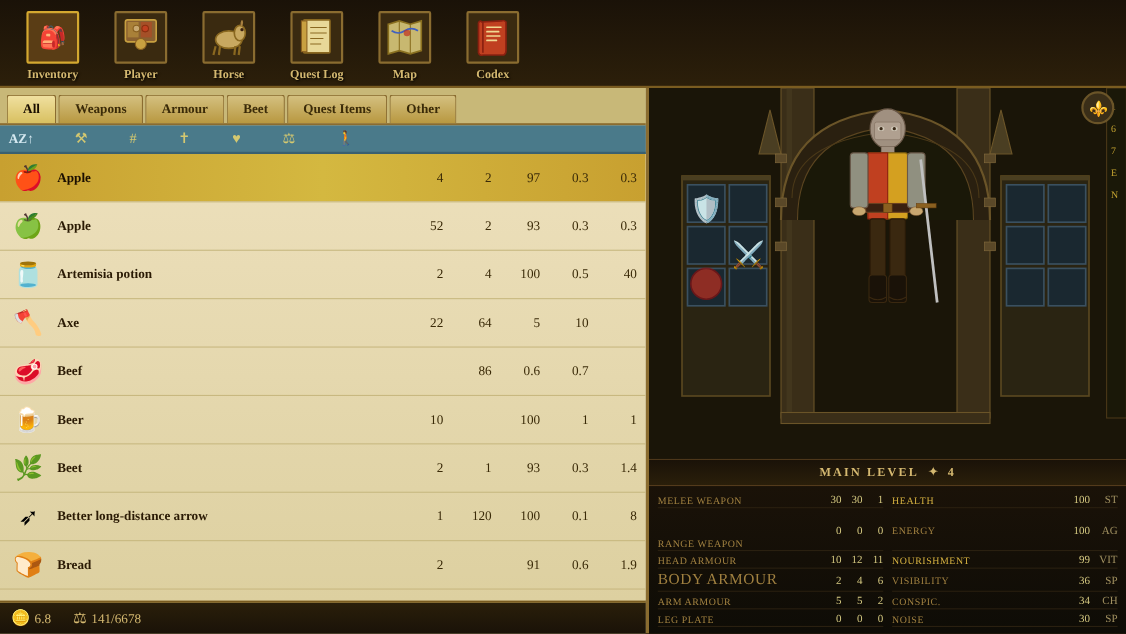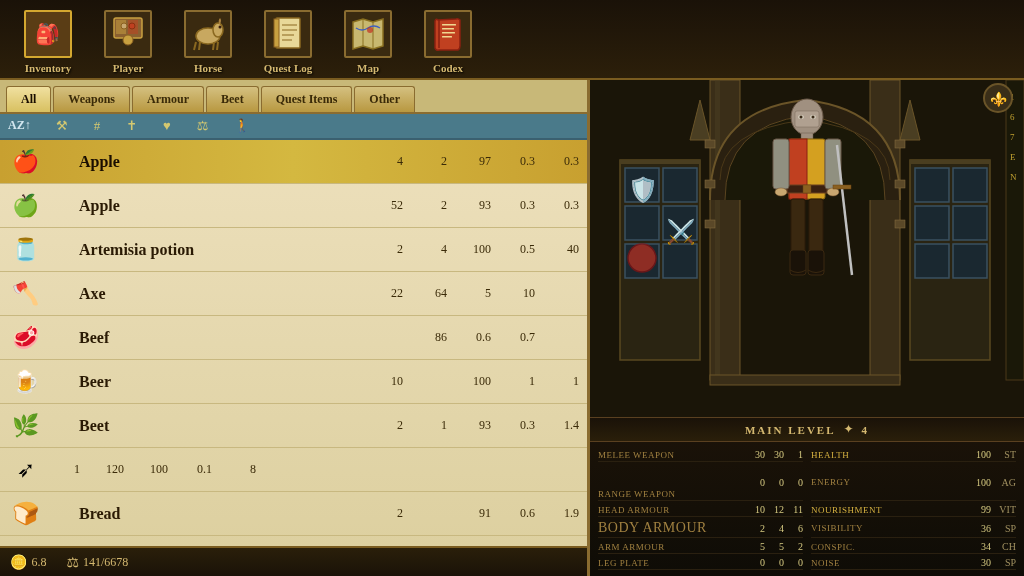--- a/index.html
+++ b/index.html
@@ -92,24 +92,24 @@
       border-radius: 3px 3px 0 0;
     }
     .filter-tab.active {
       background: linear-gradient(to bottom, #f0e0a0, #d8c060);
       color: #1a0e00;
     }
 
     
     .sort-bar {
       display: flex;
-      align-items: flex-start;
+      align-items: center;
       background: #4a7a8a;
       padding: 4px 8px;
-      gap: 10px;
+      gap: 22px;
       border-bottom: 2px solid #3a6070;
     }
     .sort-label {
       color: #d4e8f0;
       font-size: 12px;
       font-weight: bold;
       min-width: 30px;
     }
     .sort-icon {
       color: #d4c870;
@@ -140,24 +140,23 @@
       height: 36px;
       display: flex;
       align-items: center;
       justify-content: center;
       font-size: 20px;
       margin-right: 8px;
       flex-shrink: 0;
     }
     .item-name {
       flex: 1;
-      font-size: 16px;
+      font-size: 12px;
       color: #2a1a04;
       font-weight: bold;
-      margin-left: 27px;
     }
     .item-row.selected .item-name {
       color: #1a0e00;
     }
     .item-stats {
       display: flex;
       gap: 16px;
       font-size: 12px;
       color: #3a2a08;
     }
@@ -449,20 +448,21 @@
           <div class="item-stats">
             <span class="item-stat">2</span>
             <span class="item-stat">1</span>
             <span class="item-stat">93</span>
             <span class="item-stat">0.3</span>
             <span class="item-stat">1.4</span>
           </div>
         </div>
         <div class="item-row">
           <div class="item-icon" style="font-size: 22px;">➶</div>
+          <div class="item-name">Better long-distance arrow</div>
           <div class="item-stats">
             <span class="item-stat">1</span>
             <span class="item-stat">120</span>
             <span class="item-stat">100</span>
             <span class="item-stat">0.1</span>
             <span class="item-stat">8</span>
           </div>
         </div>
         <div class="item-row">
           <div class="item-icon" style="font-size: 22px;">🍞</div>

